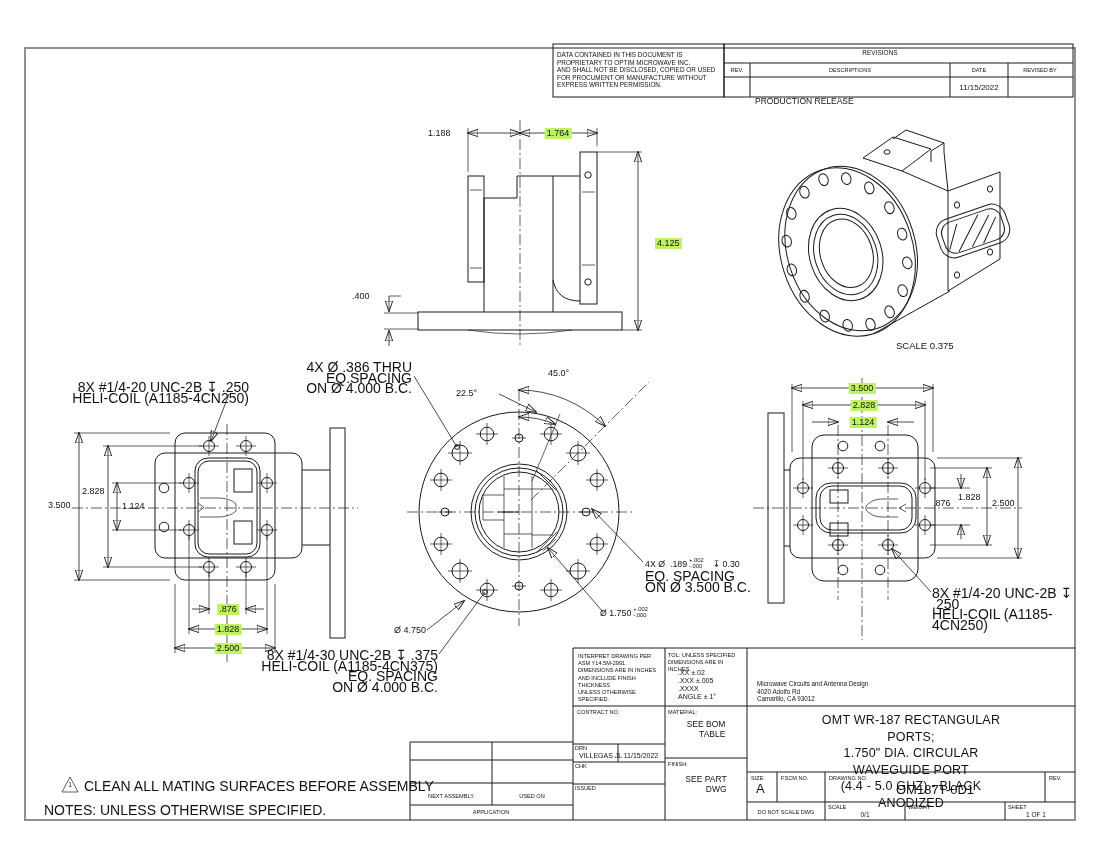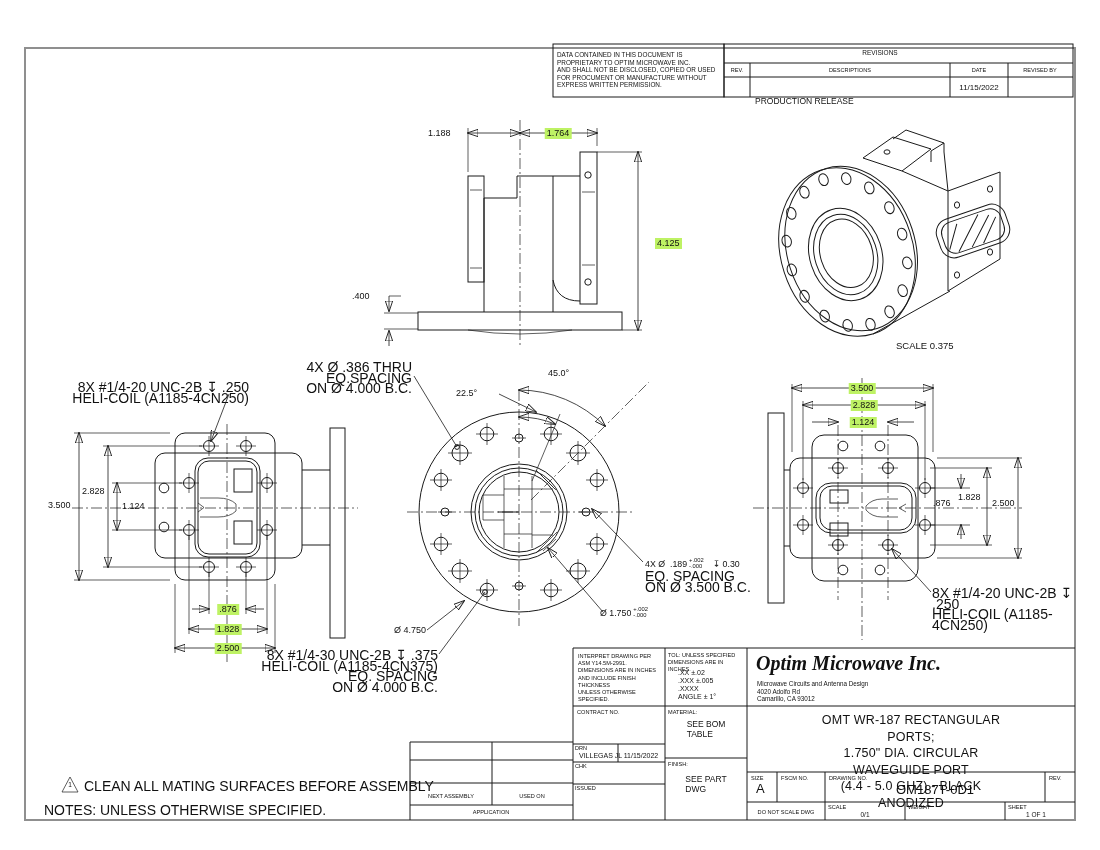--- a/index.html
+++ b/index.html
@@ -20,21 +20,21 @@
   .call{font-size:14px;line-height:10.6px}
   .row{display:flex;align-items:flex-end;white-space:pre;font-size:8.8px}
   .stack{display:inline-flex;flex-direction:column;font-size:5.8px;line-height:6px;margin-left:2px}
   .sfx{margin-left:9px}
   .prop{font-size:6.4px;line-height:7.6px;width:168px}
   .company{font-family:"Liberation Serif","DejaVu Serif",serif;font-weight:bold;font-style:italic;font-size:20px;line-height:22px}
   .ttl{font-size:12.5px;line-height:16.5px;text-align:center;letter-spacing:.2px}
   .tolbody{font-size:7px;line-height:8px}
   .val7{font-size:7px;line-height:8px}
   .big{font-size:13px;line-height:14px}
-  .ctr{text-align:left}
+  .ctr{text-align:right}
 </style>
 </head>
 <body>
 
 <div id="page">
 
 <svg width="1100" height="850" viewBox="0 0 1100 850">
   <defs>
     <marker id="a" viewBox="0 0 12 8" refX="11" refY="4" markerWidth="11" markerHeight="8" markerUnits="userSpaceOnUse" orient="auto-start-reverse">
       <path d="M0,0L12,4L0,8Z" fill="#1a1a1a" stroke="none"></path>
@@ -321,21 +321,20 @@
 <div class="t val7" style="left:579px;top:752px">VILLEGAS JL</div>
 <div class="t val7 c" style="left:641px;top:752px">11/15/2022</div>
 <div class="t sm" style="left:575px;top:763px">CHK</div>
 <div class="t sm" style="left:575px;top:785px">ISSUED</div>
 <div class="t sm" style="left:668px;top:709px">MATERIAL:</div>
 <div class="t c ctr" style="left:706px;top:719px;font-size:8.5px;line-height:10px">SEE BOM
 TABLE</div>
 <div class="t sm" style="left:668px;top:761px">FINISH:</div>
 <div class="t c ctr" style="left:706px;top:774px;font-size:8.5px;line-height:10px">SEE PART
 DWG</div>
-<div class="t company" style="left:756px;top:652px">Optim Microwave Inc.</div>
 <div class="t" style="left:757px;top:680px;font-size:6.3px;line-height:7.4px">Microwave Circuits and Antenna Design</div>
 <div class="t" style="left:757px;top:688px;font-size:6.3px;line-height:7.4px">4020 Adolfo Rd</div>
 <div class="t" style="left:757px;top:695px;font-size:6.3px;line-height:7.4px">Camarillo, CA 93012</div>
 <div class="t ttl c" style="left:911px;top:712px">OMT WR-187 RECTANGULAR PORTS;
 1.750" DIA. CIRCULAR WAVEGUIDE PORT
 (4.4 - 5.0 GHZ) - BLACK ANODIZED</div>
 <div class="t sm" style="left:751px;top:775px">SIZE</div>
 <div class="t big" style="left:756px;top:782px">A</div>
 <div class="t sm" style="left:781px;top:775px">FSCM NO.</div>
 <div class="t sm" style="left:829px;top:775px">DRAWING NO.</div>

